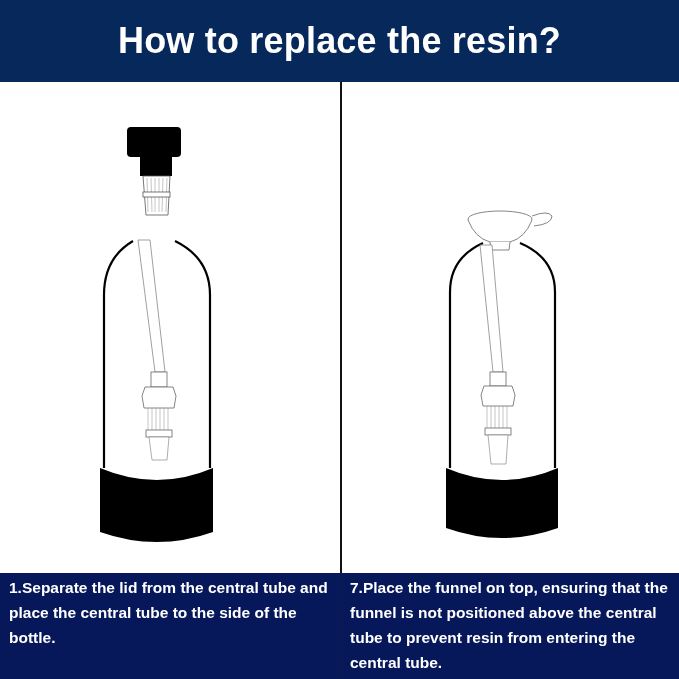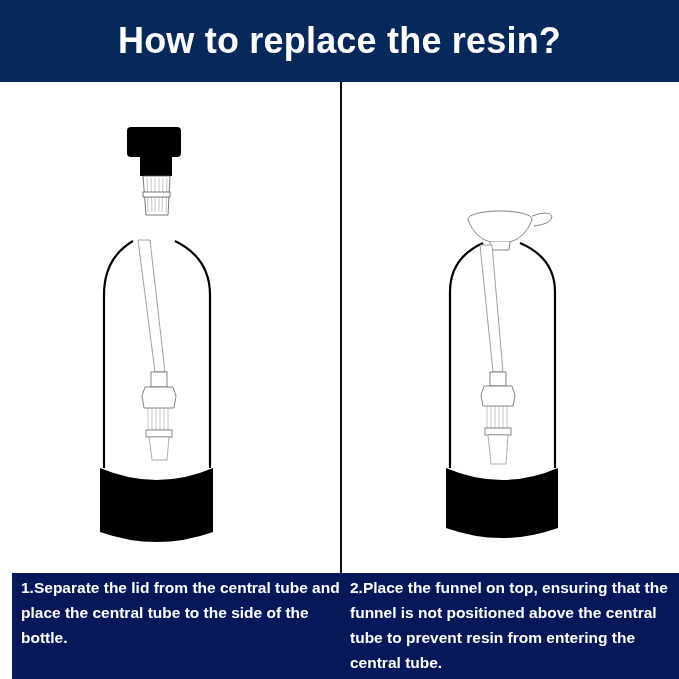--- a/index.html
+++ b/index.html
@@ -8,21 +8,21 @@
   .header { position:absolute; left:0; top:0; width:679px; height:82px; background:#06285a;
             display:flex; align-items:center; justify-content:center; }
   .header h1 { margin:12px; color:#fff; font-size:36px; font-weight:bold; letter-spacing:0.2px; }
   .divider { position:absolute; left:340px; top:82px; width:2px; height:491px; background:#111; }
   .panel { position:absolute; top:82px; width:340px; height:491px; }
   .panel.left { left:0; }
   .panel.right { left:341px; }
   .panel svg { position:absolute; left:0; top:0; }
   .caption { position:absolute; top:573px; height:106px; background:#07185a; color:#fff;
              font-size:15.5px; font-weight:bold; line-height:25px; padding:2px 0 0 9px; box-sizing:border-box;}
-  .caption.left { left:12px; width:340px; }
+  .caption.left { left:0; width:340px; }
   .caption.right { left:340px; width:339px; border-left:1px solid #0a1a4a; }
 </style>
 </head>
 <body>
 
 <div class="header">
   <h1>How to replace the resin?</h1>
 </div>
 
 <div class="panel left">
@@ -93,14 +93,14 @@
       <rect x="485" y="428" width="26" height="7" fill="#fff" stroke="#666" stroke-width="0.8"></rect>
       <path d="M488 435 L508 435 L506 464 L491 464 Z" fill="#fff" stroke="#777" stroke-width="0.6"></path>
     </g>
   </svg>
 </div>
 
 <div class="caption left">
   <span>1.Separate the lid from the central tube and place the central tube to the side of the bottle.</span>
 </div>
 <div class="caption right">
-  <span>2.Place the funnel on top, ensuring that the funnel is not positioned above the central tube to prevent resin from entering the central tube.</span>
+  <span>7.Place the funnel on top, ensuring that the funnel is not positioned above the central tube to prevent resin from entering the central tube.</span>
 </div>
 
 </body></html>

